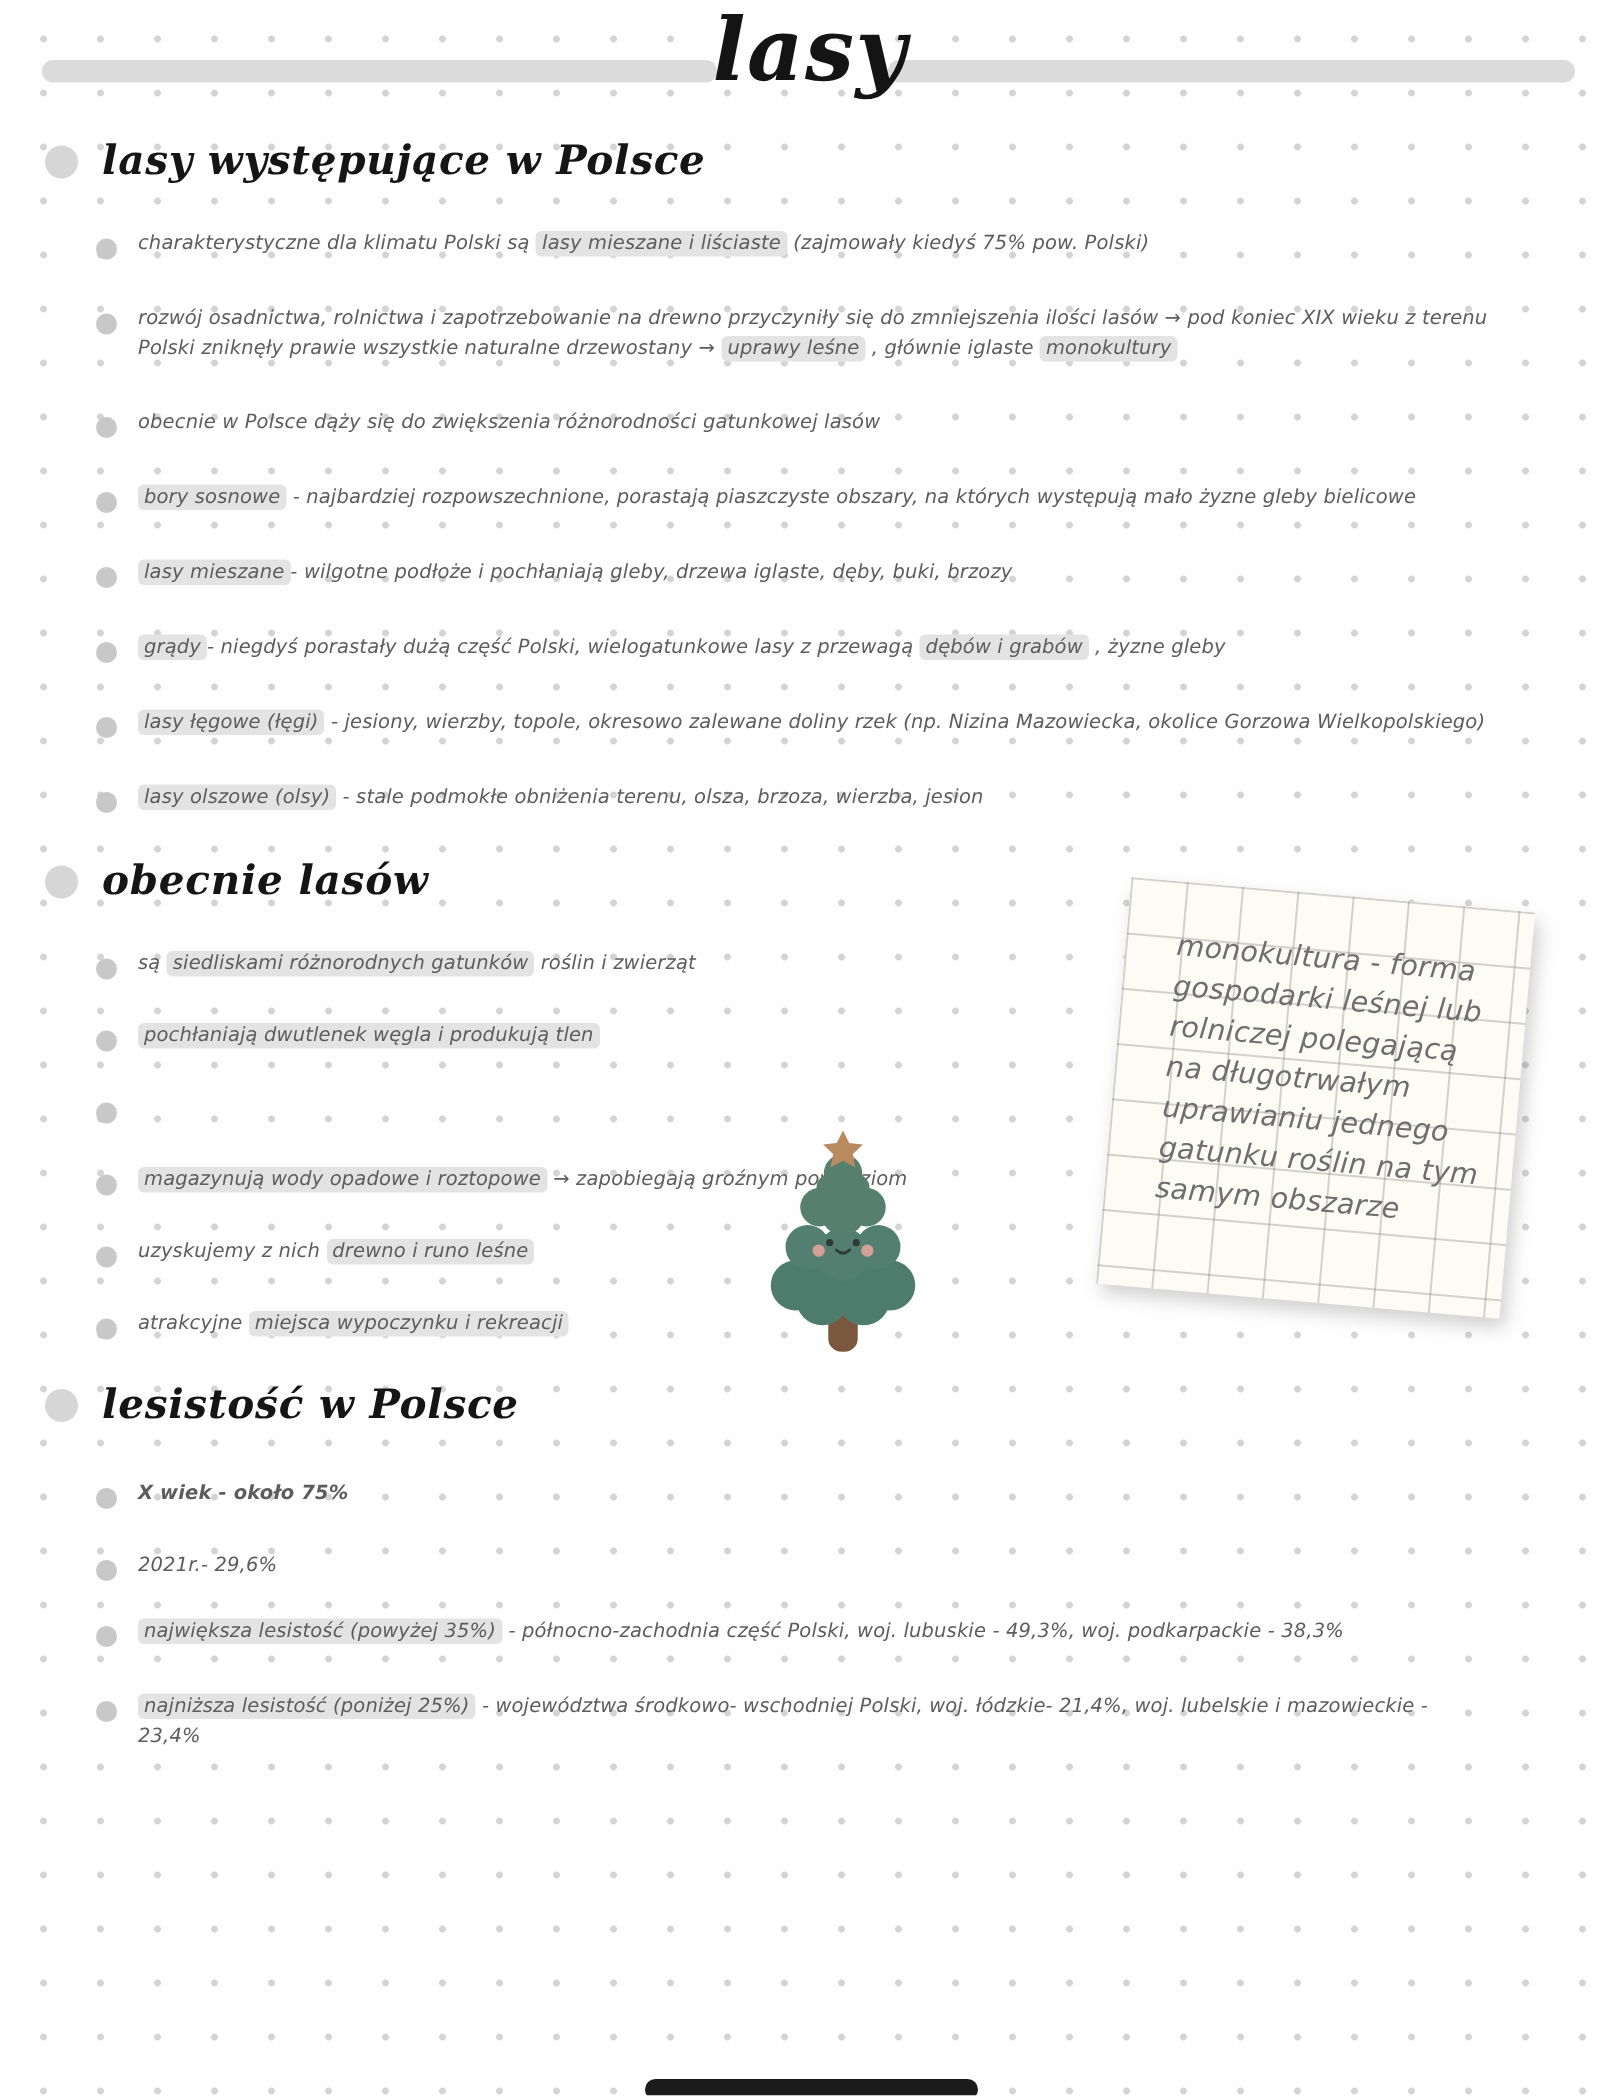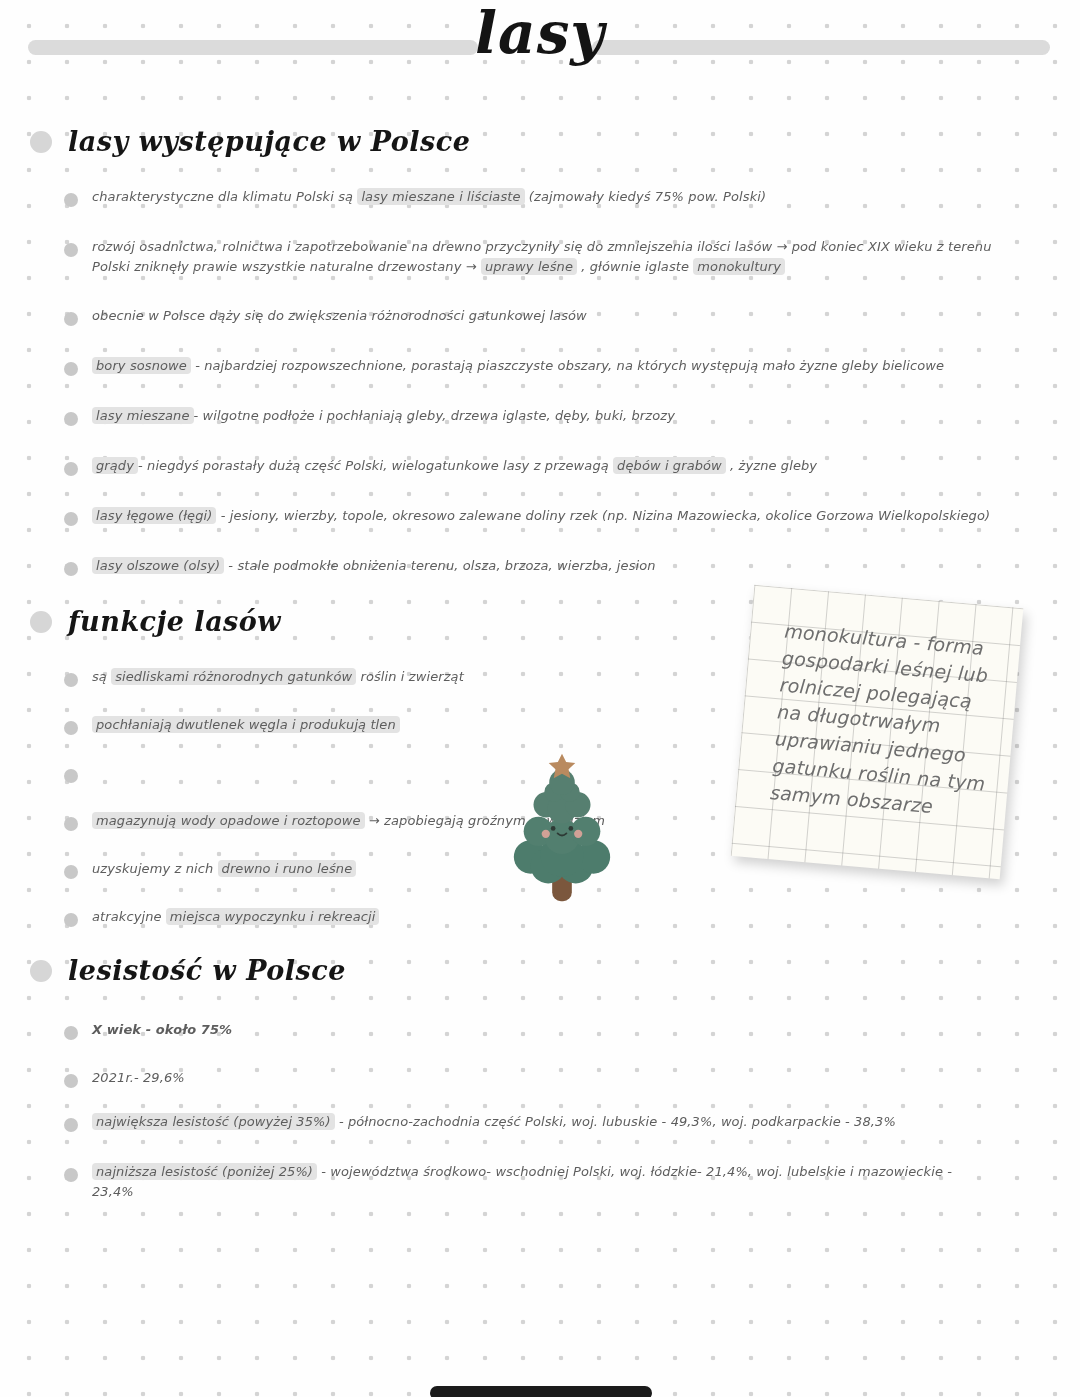--- a/index.html
+++ b/index.html
@@ -28,21 +28,21 @@
   .title-text {
     position: absolute; top: 0; left: 0; right: 0;
     margin: 0; text-align: center;
     font-family: "DejaVu Serif", serif;
     font-style: italic; font-weight: 700;
     font-size: 58px; line-height: 1.15;
     color: #141414; letter-spacing: 1px;
   }
 
   
-  .section { position: relative; margin-top: 34px; }
+  .section { position: relative; }
   .heading-row {
     display: flex; align-items: center; gap: 16px;
     margin: 0 0 30px 30px;
   }
   .heading-dot {
     flex: 0 0 22px; width: 22px; height: 22px;
     border-radius: 50%; background: #d6d6d6;
   }
   .heading-text {
     margin: 0;
@@ -157,21 +157,21 @@
       <li class="bullet">
         <span class="bullet-dot"></span>
         <span class="bullet-text"><span class="hl">lasy olszowe (olsy)</span><span> - stale podmokłe obniżenia terenu, olsza, brzoza, wierzba, jesion</span></span>
       </li>
     </ul>
   </section>
 
   <section class="section section-funkcje">
     <div class="heading-row">
       <span class="heading-dot"></span>
-      <h2 class="heading-text">funkcje lasów</h2>
+      <h2 class="heading-text">obecnie lasów</h2>
     </div>
     <ul class="bullets">
       <li class="bullet">
         <span class="bullet-dot"></span>
         <span class="bullet-text"><span>są </span><span class="hl">siedliskami różnorodnych gatunków</span><span> roślin i zwierząt</span></span>
       </li>
       <li class="bullet">
         <span class="bullet-dot"></span>
         <span class="bullet-text"><span class="hl">pochłaniają dwutlenek węgla i produkują tlen</span></span>
       </li>

